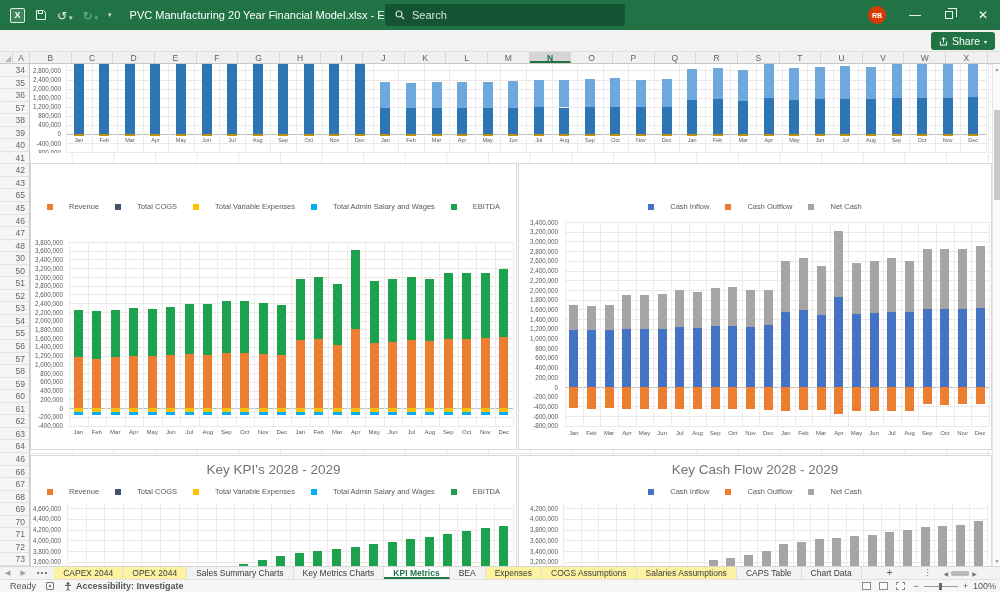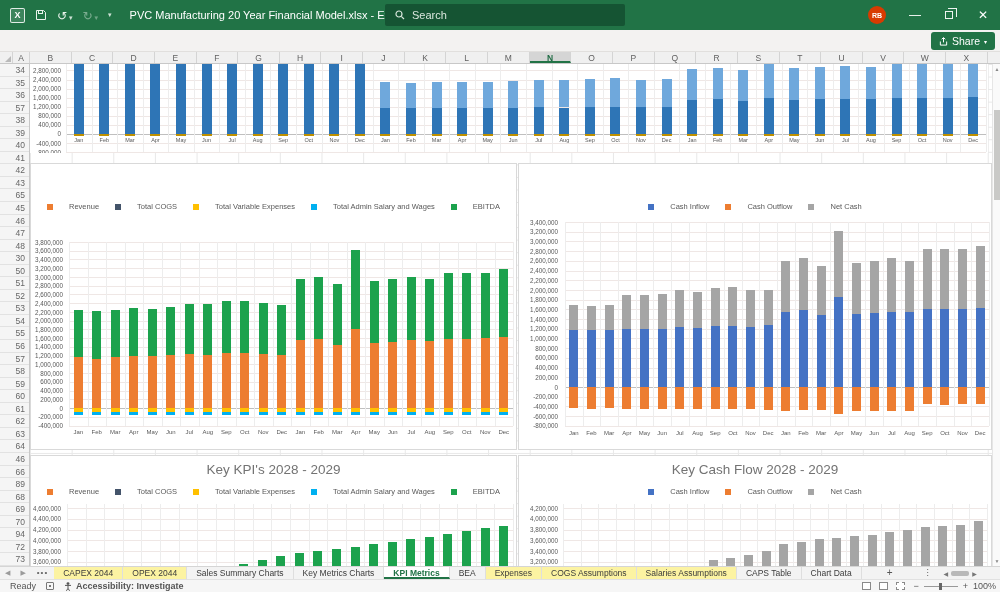--- a/index.html
+++ b/index.html
@@ -180,25 +180,25 @@
     <div class="rownum">57</div>
     <div class="rownum">58</div>
     <div class="rownum">59</div>
     <div class="rownum">60</div>
     <div class="rownum">61</div>
     <div class="rownum">62</div>
     <div class="rownum">63</div>
     <div class="rownum">64</div>
     <div class="rownum">46</div>
     <div class="rownum">66</div>
-    <div class="rownum">89</div>
+    <div class="rownum">67</div>
     <div class="rownum">68</div>
     <div class="rownum">69</div>
     <div class="rownum">70</div>
-    <div class="rownum">94</div>
+    <div class="rownum">71</div>
     <div class="rownum">72</div>
     <div class="rownum">73</div>
   </div>
 
 <div class="sheet"></div>
 
 <div id="charts">
     <div class="chart-box" style="left: 30px; top: 64px; width: 958px; height: 89px;">
       <div class="ylab" style="left: 0px; width: 31px; top: 3.0779px;">2,800,000</div>
       <div class="gridh" style="left: 36px; width: 920px; top: 6.4779px;"></div>

